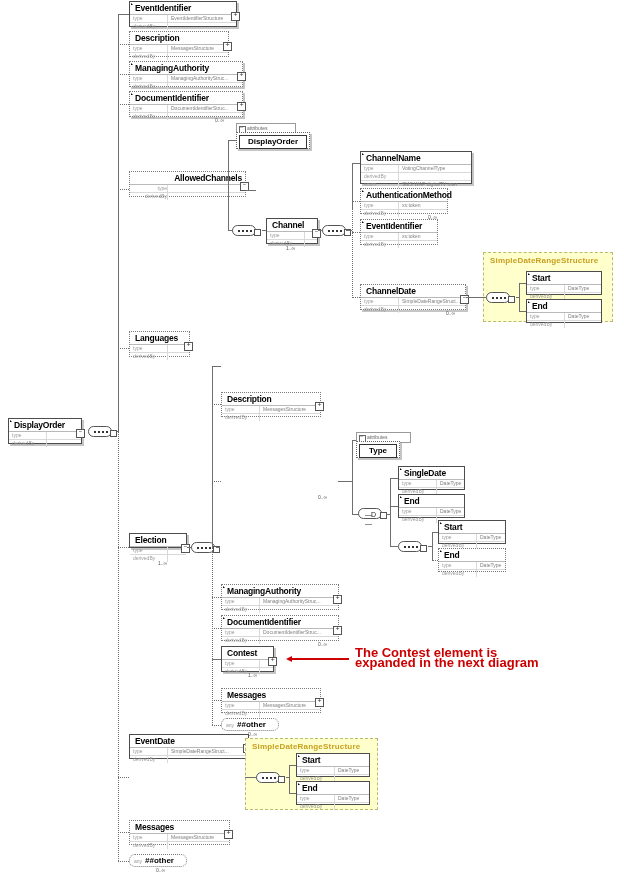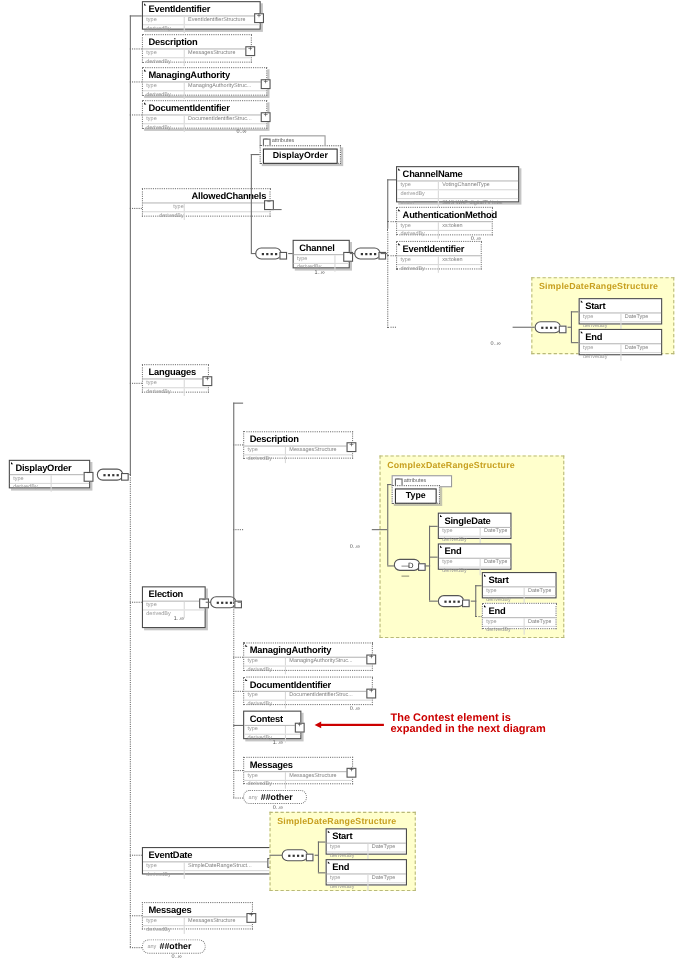--- a/index.html
+++ b/index.html
@@ -60,21 +60,21 @@
 
   
   .ln{position:absolute;background:#6e6e6e;}
   .ln.h{height:1px;}
   .ln.v{width:1px;}
   .ln.dot{background:none;}
   .ln.dot.h{border-top:1px dotted #6e6e6e;height:0;}
   .ln.dot.v{border-left:1px dotted #6e6e6e;width:0;}
 
   
-  .note{position:absolute;color:#cc0000;font-weight:bold;font-size:10px;line-height:10px;
+  .note{position:absolute;color:#cc0000;font-weight:bold;font-size:13px;line-height:10px;
         white-space:nowrap;}
   .arrow{position:absolute;height:2px;background:#cc0000;}
   .arrow::before{content:"";position:absolute;left:-5px;top:-2.5px;
         border-top:3.5px solid transparent;border-bottom:3.5px solid transparent;
         border-right:6px solid #cc0000;}
 </style>
 </head>
 <body>
 
 <div id="canvas">
@@ -278,20 +278,34 @@
           <div class="v">xs:token</div>
         </div>
     <div class="r">
           <div class="k">derivedBy</div>
           <div class="v"></div>
         </div>
       </div>
   </div>
 
   <div class="ln dot h" style="left:352px;top:297px;width:8px;"></div>
+  <div class="node dashed shadow" style="left:360px;top:284px;width:106px;height:26px;">
+    <div class="nm">ChannelDate</div>
+    <div class="rows">
+        <div class="r">
+          <div class="k">type</div>
+          <div class="v">SimpleDateRangeStruct...</div>
+        </div>
+    <div class="r">
+          <div class="k">derivedBy</div>
+          <div class="v"></div>
+        </div>
+      </div>
+    <div class="exp minus" style="right:-4px;top:10px;"></div>
+  </div>
   <div class="card" style="left:446px;top:310px;">0..∞</div>
 
   <div class="panel" style="left:483px;top:252px;width:130px;height:70px;">
     <div class="ttl">SimpleDateRangeStructure</div>
   </div>
   <div class="ln h" style="left:466px;top:297px;width:20px;"></div>
   <div class="pill" style="left:486px;top:292px;">
     <div class="seqdots"></div>
     <div class="stub"></div>
   </div>
@@ -339,21 +353,21 @@
         </div>
     <div class="r">
           <div class="k">derivedBy</div>
           <div class="v"></div>
         </div>
       </div>
     <div class="exp" style="right:-4px;top:10px;"></div>
   </div>
 
   <div class="ln dot h" style="left:118px;top:547px;width:11px;"></div>
-  <div class="node solid shadow" style="left:129px;top:533px;width:58px;height:38px;">
+  <div class="node solid shadow" style="left:129px;top:533px;width:58px;height:15px;">
     <div class="nm">Election</div>
     <div class="rows">
         <div class="r">
           <div class="k">type</div>
           <div class="v"></div>
         </div>
     <div class="r">
           <div class="k">derivedBy</div>
           <div class="v"></div>
         </div>
@@ -386,23 +400,20 @@
           <div class="k">derivedBy</div>
           <div class="v"></div>
         </div>
       </div>
     <div class="exp" style="right:-4px;top:9px;"></div>
   </div>
 
   <div class="ln dot h" style="left:212px;top:481px;width:9px;"></div>
   <div class="card" style="left:318px;top:494px;">0..∞</div>
 
-  <div class="panel" style="left:345px;top:414px;width:168px;height:166px;">
-    <div class="ttl">ComplexDateRangeStructure</div>
-  </div>
 
   <div class="ln h" style="left:338px;top:481px;width:14px;"></div>
   <div class="ln v" style="left:352px;top:440px;height:74px;"></div>
   <div class="ln h" style="left:352px;top:440px;width:8px;"></div>
   <div class="ln h" style="left:352px;top:514px;width:8px;"></div>
 
   <div class="attrhdr" style="left:356px;top:432px;width:40px;">
     <span class="sq"></span><span>attributes</span>
   </div>
   <div class="attrbox shadow" style="left:356px;top:441px;width:44px;height:17px;">
@@ -564,21 +575,21 @@
   <div class="ln dot h" style="left:212px;top:725px;width:9px;"></div>
   <div class="node dashed" style="left:221px;top:718px;width:58px;height:13px;border-radius:6px;">
     <div style="display:flex;align-items:center;height:11px;">
       <span style="font-size:5px;color:#999;padding-left:4px;">any</span>
       <span style="font-size:8px;font-weight:bold;padding-left:3px;">##other</span>
     </div>
   </div>
   <div class="card" style="left:248px;top:731px;">0..∞</div>
 
   <div class="ln dot h" style="left:118px;top:777px;width:11px;"></div>
-  <div class="node solid" style="left:129px;top:770px;width:120px;height:25px;">
+  <div class="node solid" style="left:129px;top:734px;width:120px;height:25px;">
     <div class="nm">EventDate</div>
     <div class="rows">
         <div class="r">
           <div class="k">type</div>
           <div class="v">SimpleDateRangeStruct...</div>
         </div>
     <div class="r">
           <div class="k">derivedBy</div>
           <div class="v"></div>
         </div>

